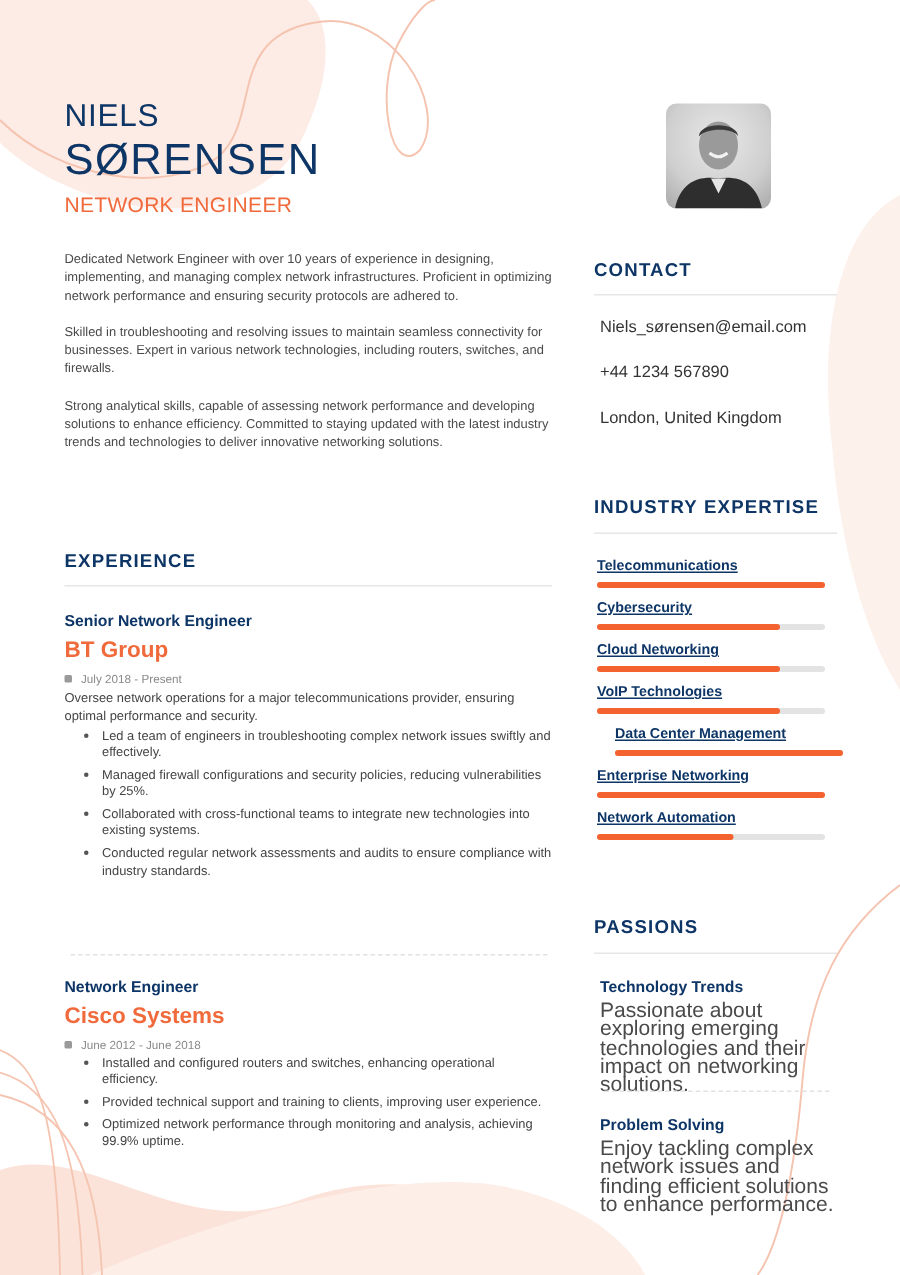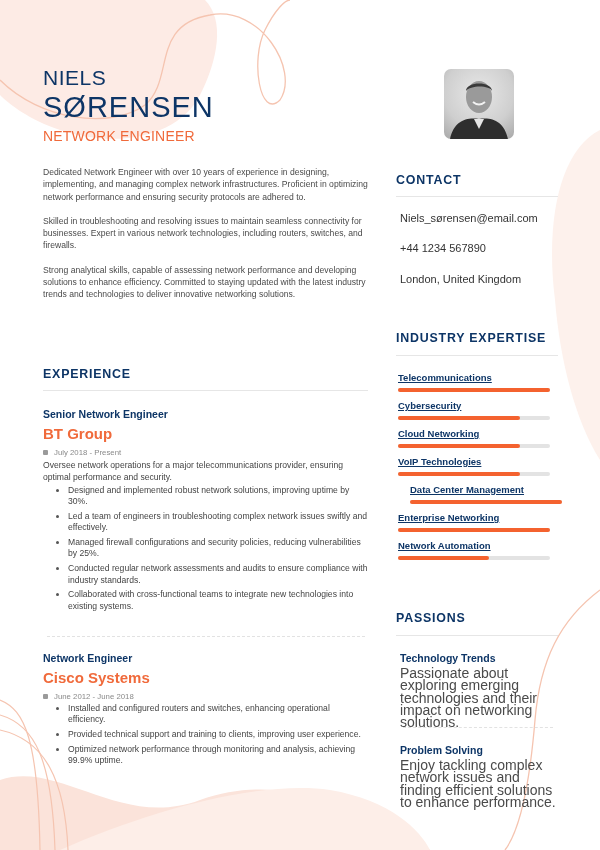--- a/index.html
+++ b/index.html
@@ -100,25 +100,24 @@
 
 <div class="layer job job1">
   <div class="job-role">Senior Network Engineer</div>
   <div class="job-company">BT Group</div>
   <div class="job-dates">
     <span class="cal"></span>
     <span>July 2018 - Present</span>
   </div>
   <div class="job-desc">Oversee network operations for a major telecommunications provider, ensuring optimal performance and security.</div>
   <ul>
-    <li>Designed and implemented robust network solutions, improving uptime by 30%.</li>
     <li>Led a team of engineers in troubleshooting complex network issues swiftly and effectively.</li>
     <li>Managed firewall configurations and security policies, reducing vulnerabilities by 25%.</li>
+    <li>Collaborated with cross-functional teams to integrate new technologies into existing systems.</li>
     <li>Conducted regular network assessments and audits to ensure compliance with industry standards.</li>
-    <li>Collaborated with cross-functional teams to integrate new technologies into existing systems.</li>
   </ul>
 </div>
 
 <div class="layer dotted-rule job-sep"></div>
 
 <div class="layer job job2">
   <div class="job-role">Network Engineer</div>
   <div class="job-company">Cisco Systems</div>
   <div class="job-dates">
     <span class="cal"></span>

